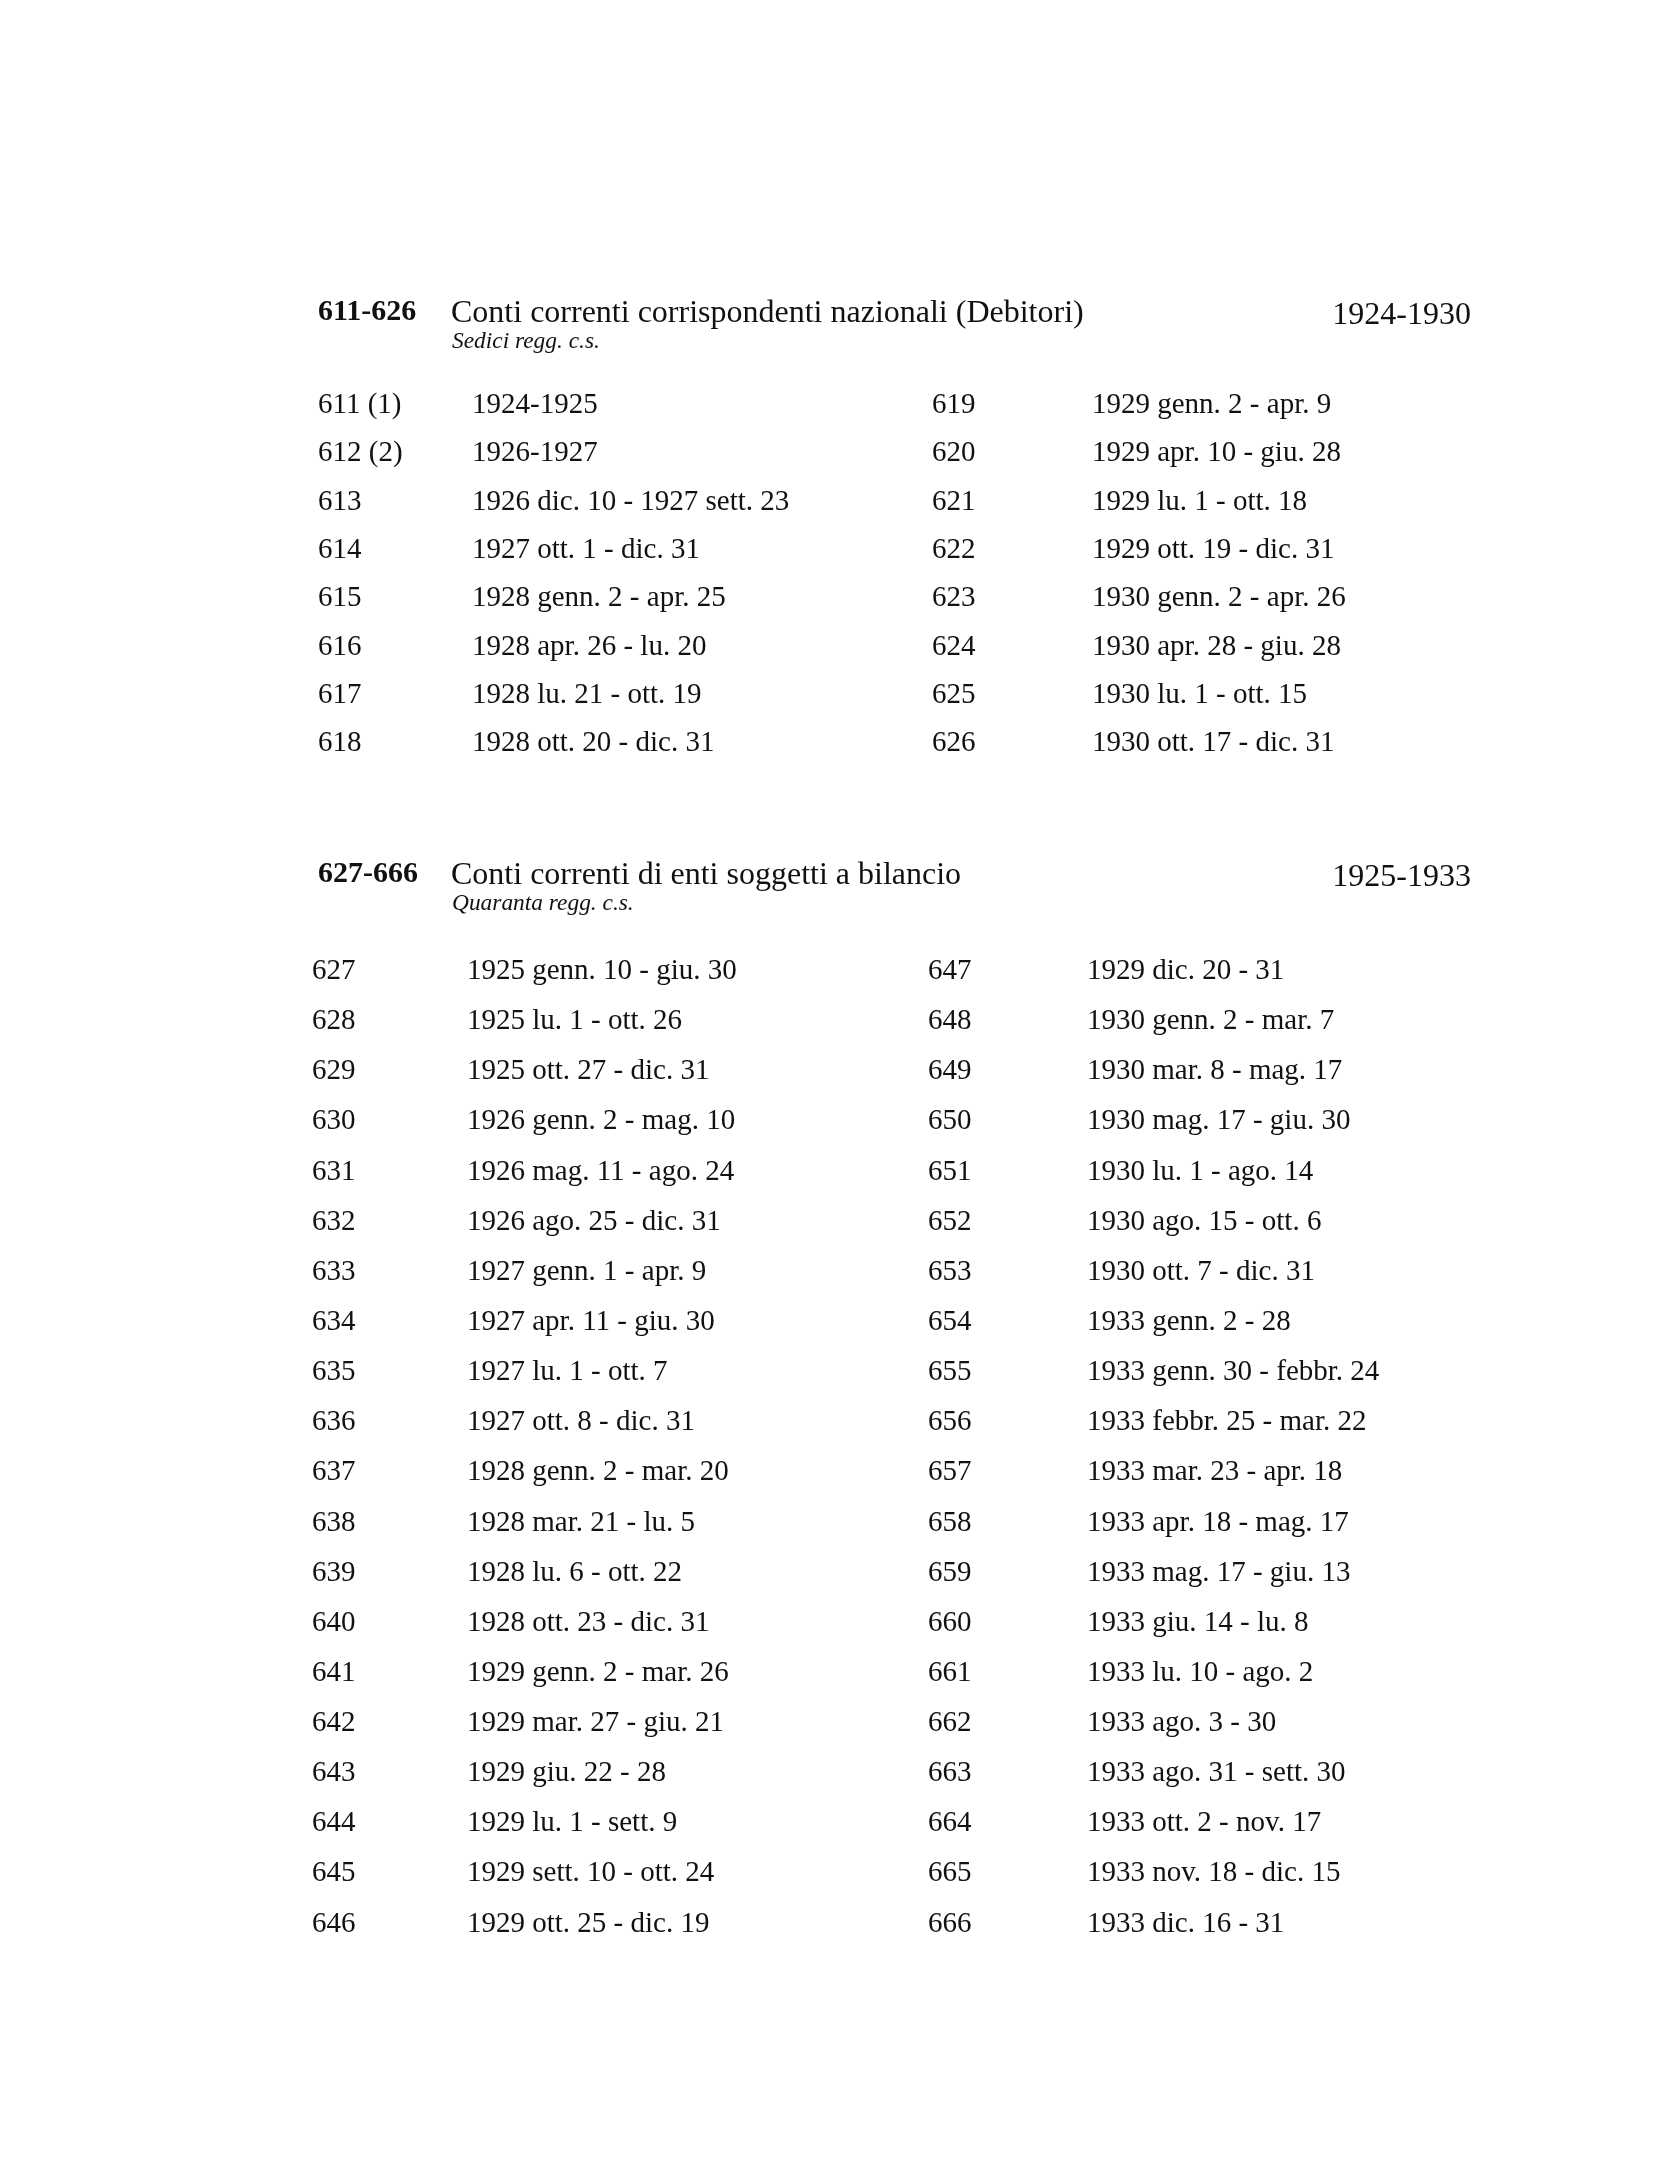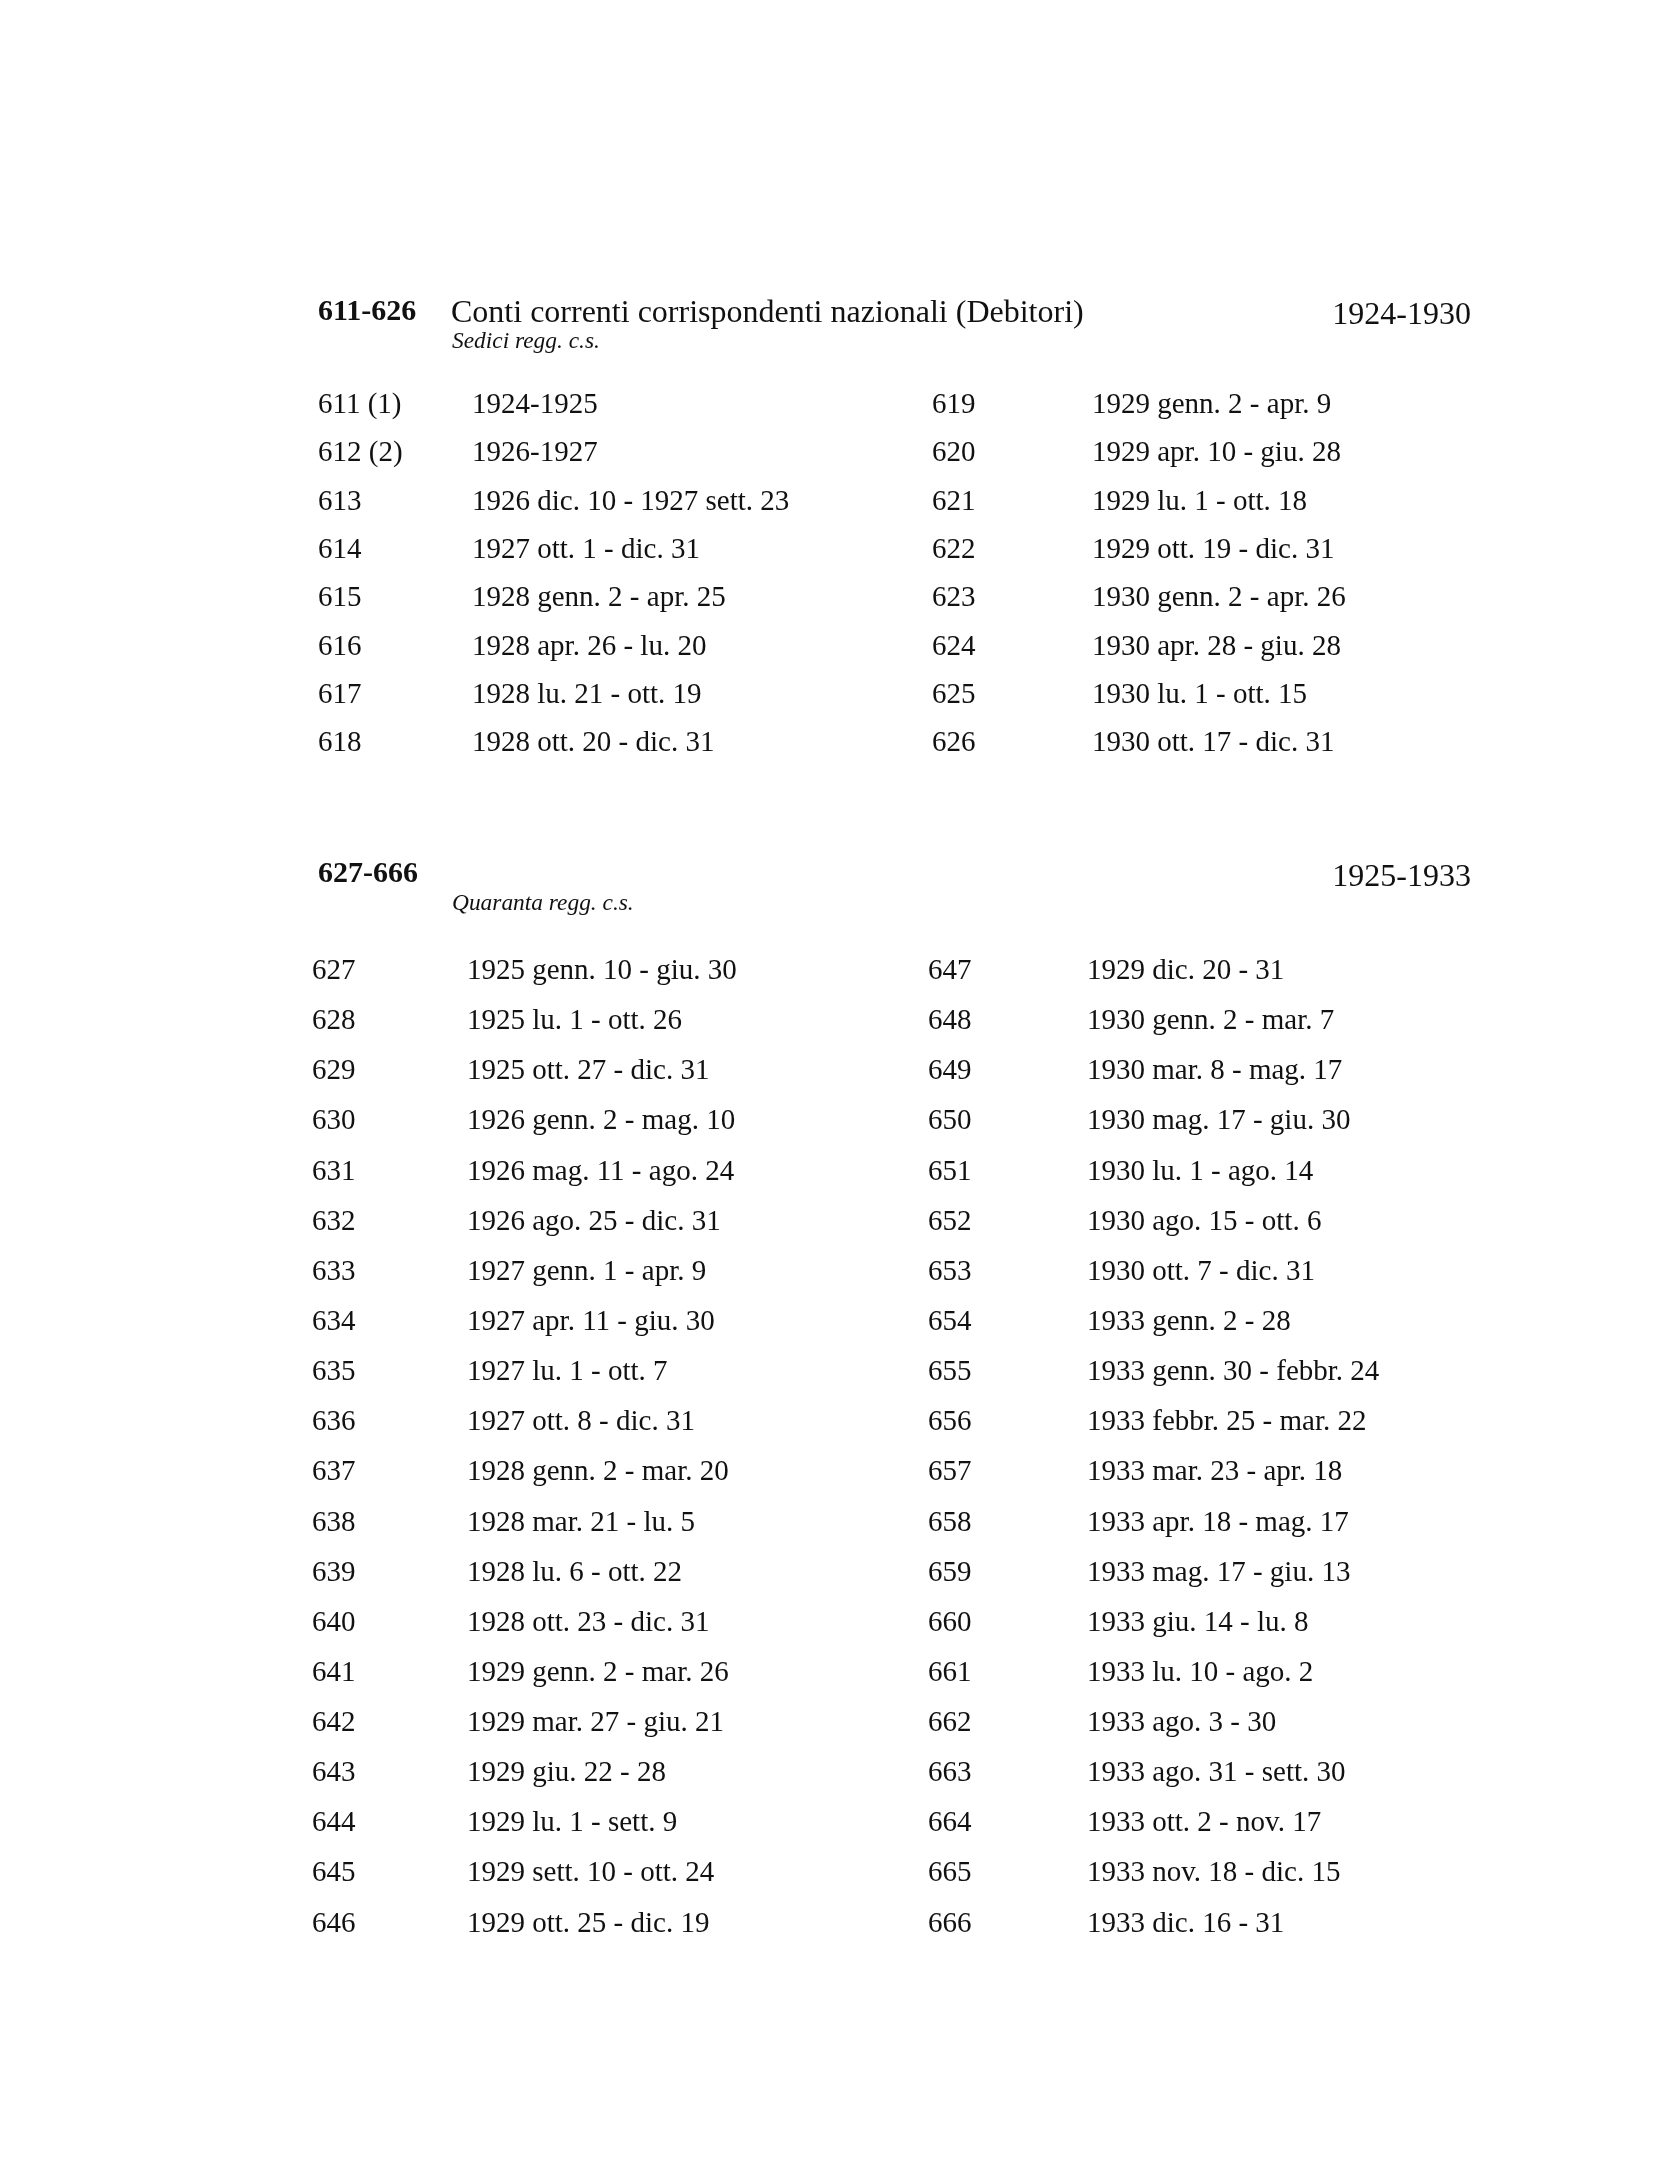--- a/index.html
+++ b/index.html
@@ -105,20 +105,21 @@
             <span class="num">626</span>
             <span class="date" style="left: 148px;">1930 ott. 17 - dic. 31</span>
           </div>
         </div>
     </div>
   </div>
 
   <div class="section" style="top:855px;">
     <div class="sec-head">
       <span class="sec-ref">627-666</span>
+      <span class="sec-title">Conti correnti di enti soggetti a bilancio</span>
       <span class="sec-dates">1925-1933</span>
       <span class="sec-sub">Quaranta regg. c.s.</span>
     </div>
     <div class="cols" style="top:98px;">
       <div class="col" style="left:312px;">
           <div class="row" style="top: 0px;">
             <span class="num">627</span>
             <span class="date" style="left: 143px;">1925 genn. 10 - giu. 30</span>
           </div>
           <div class="row" style="top: 50px;">

